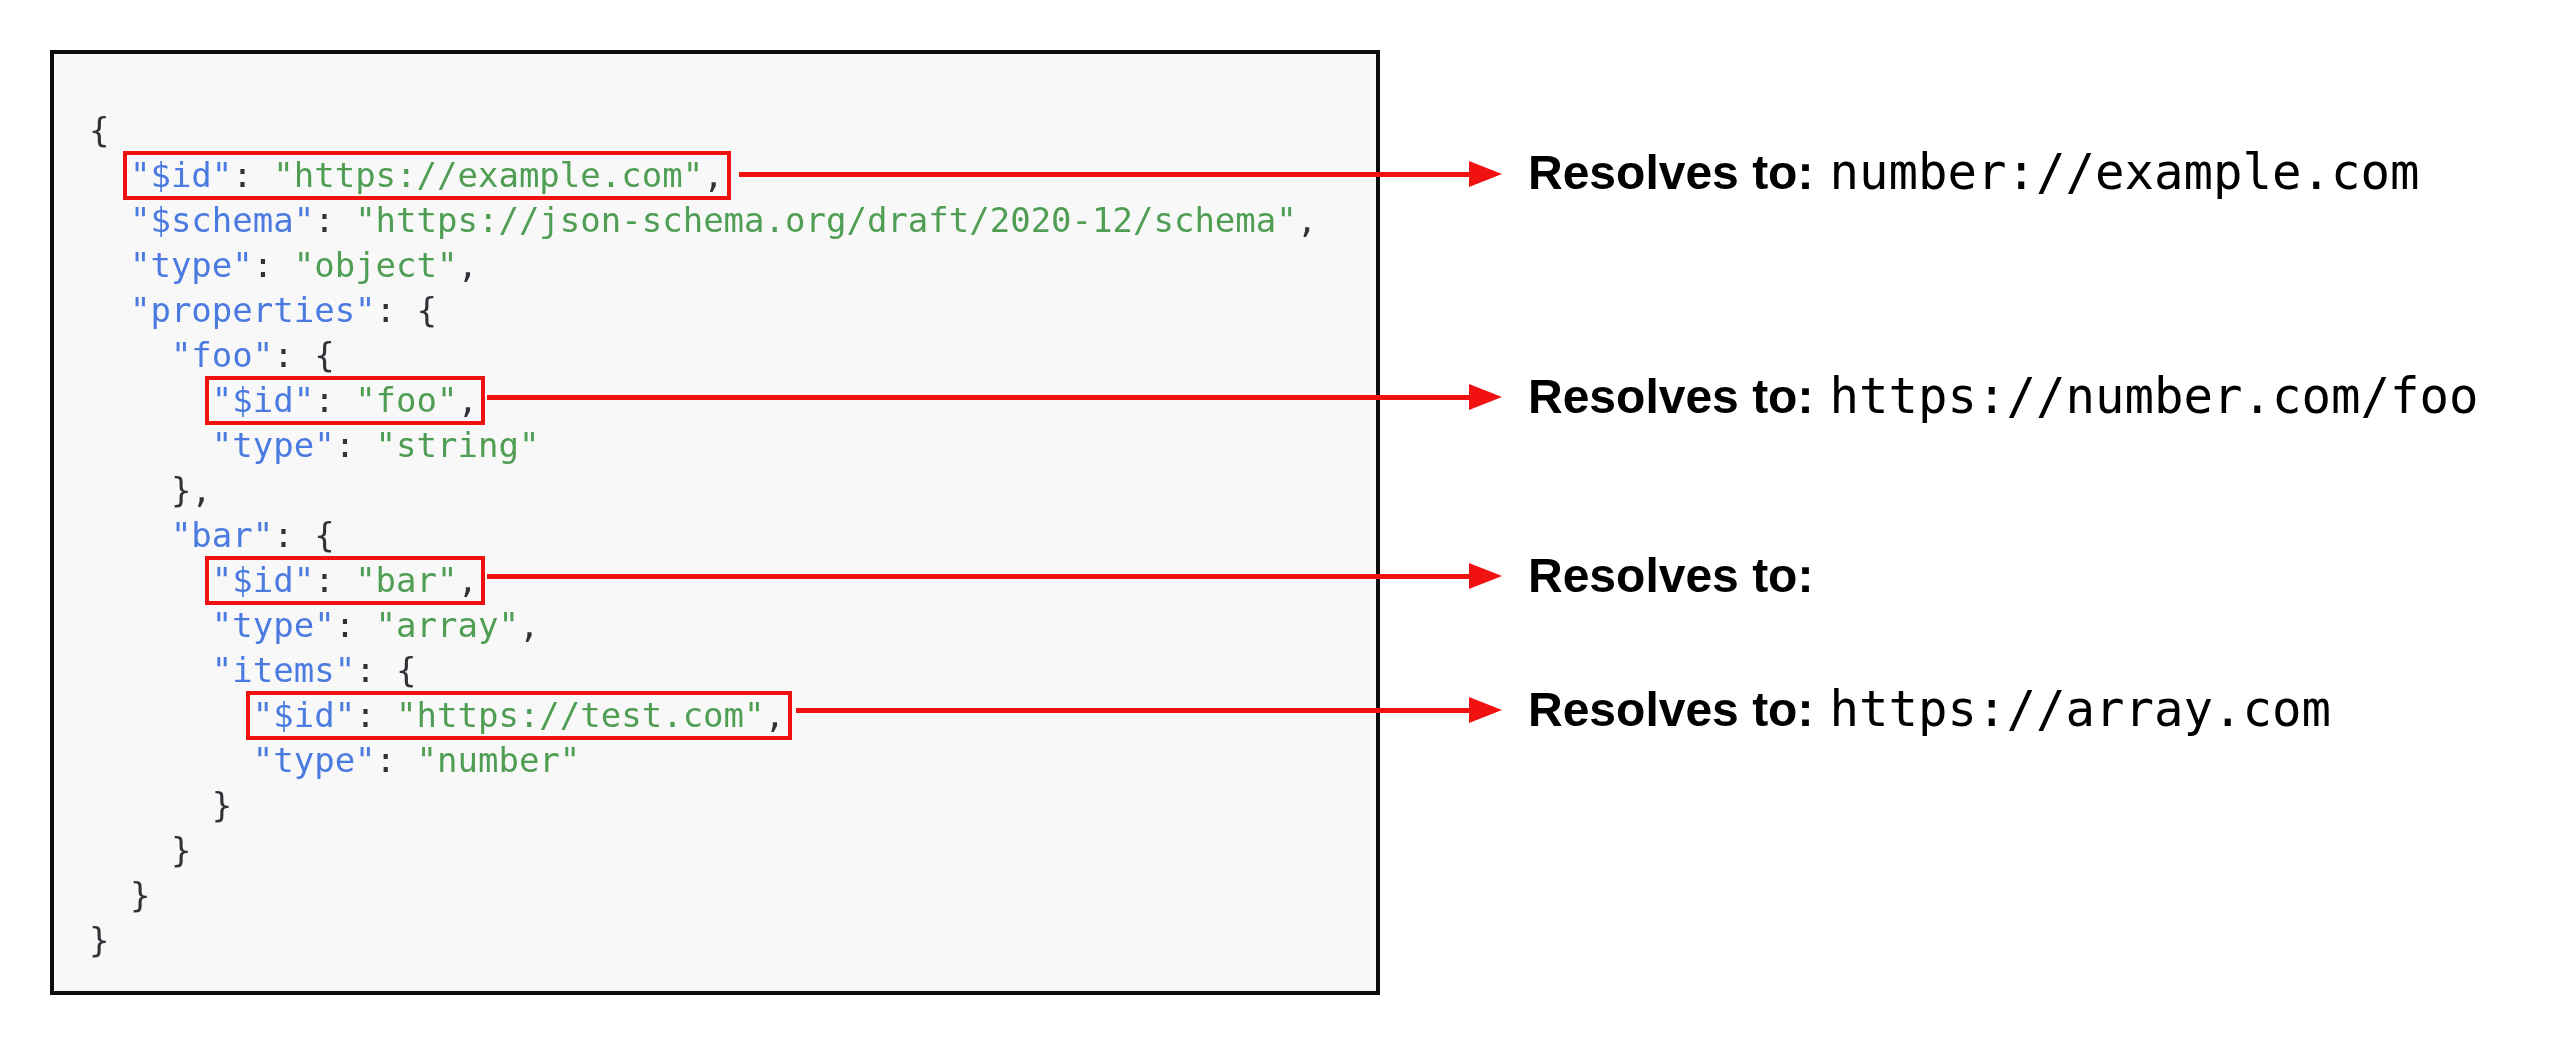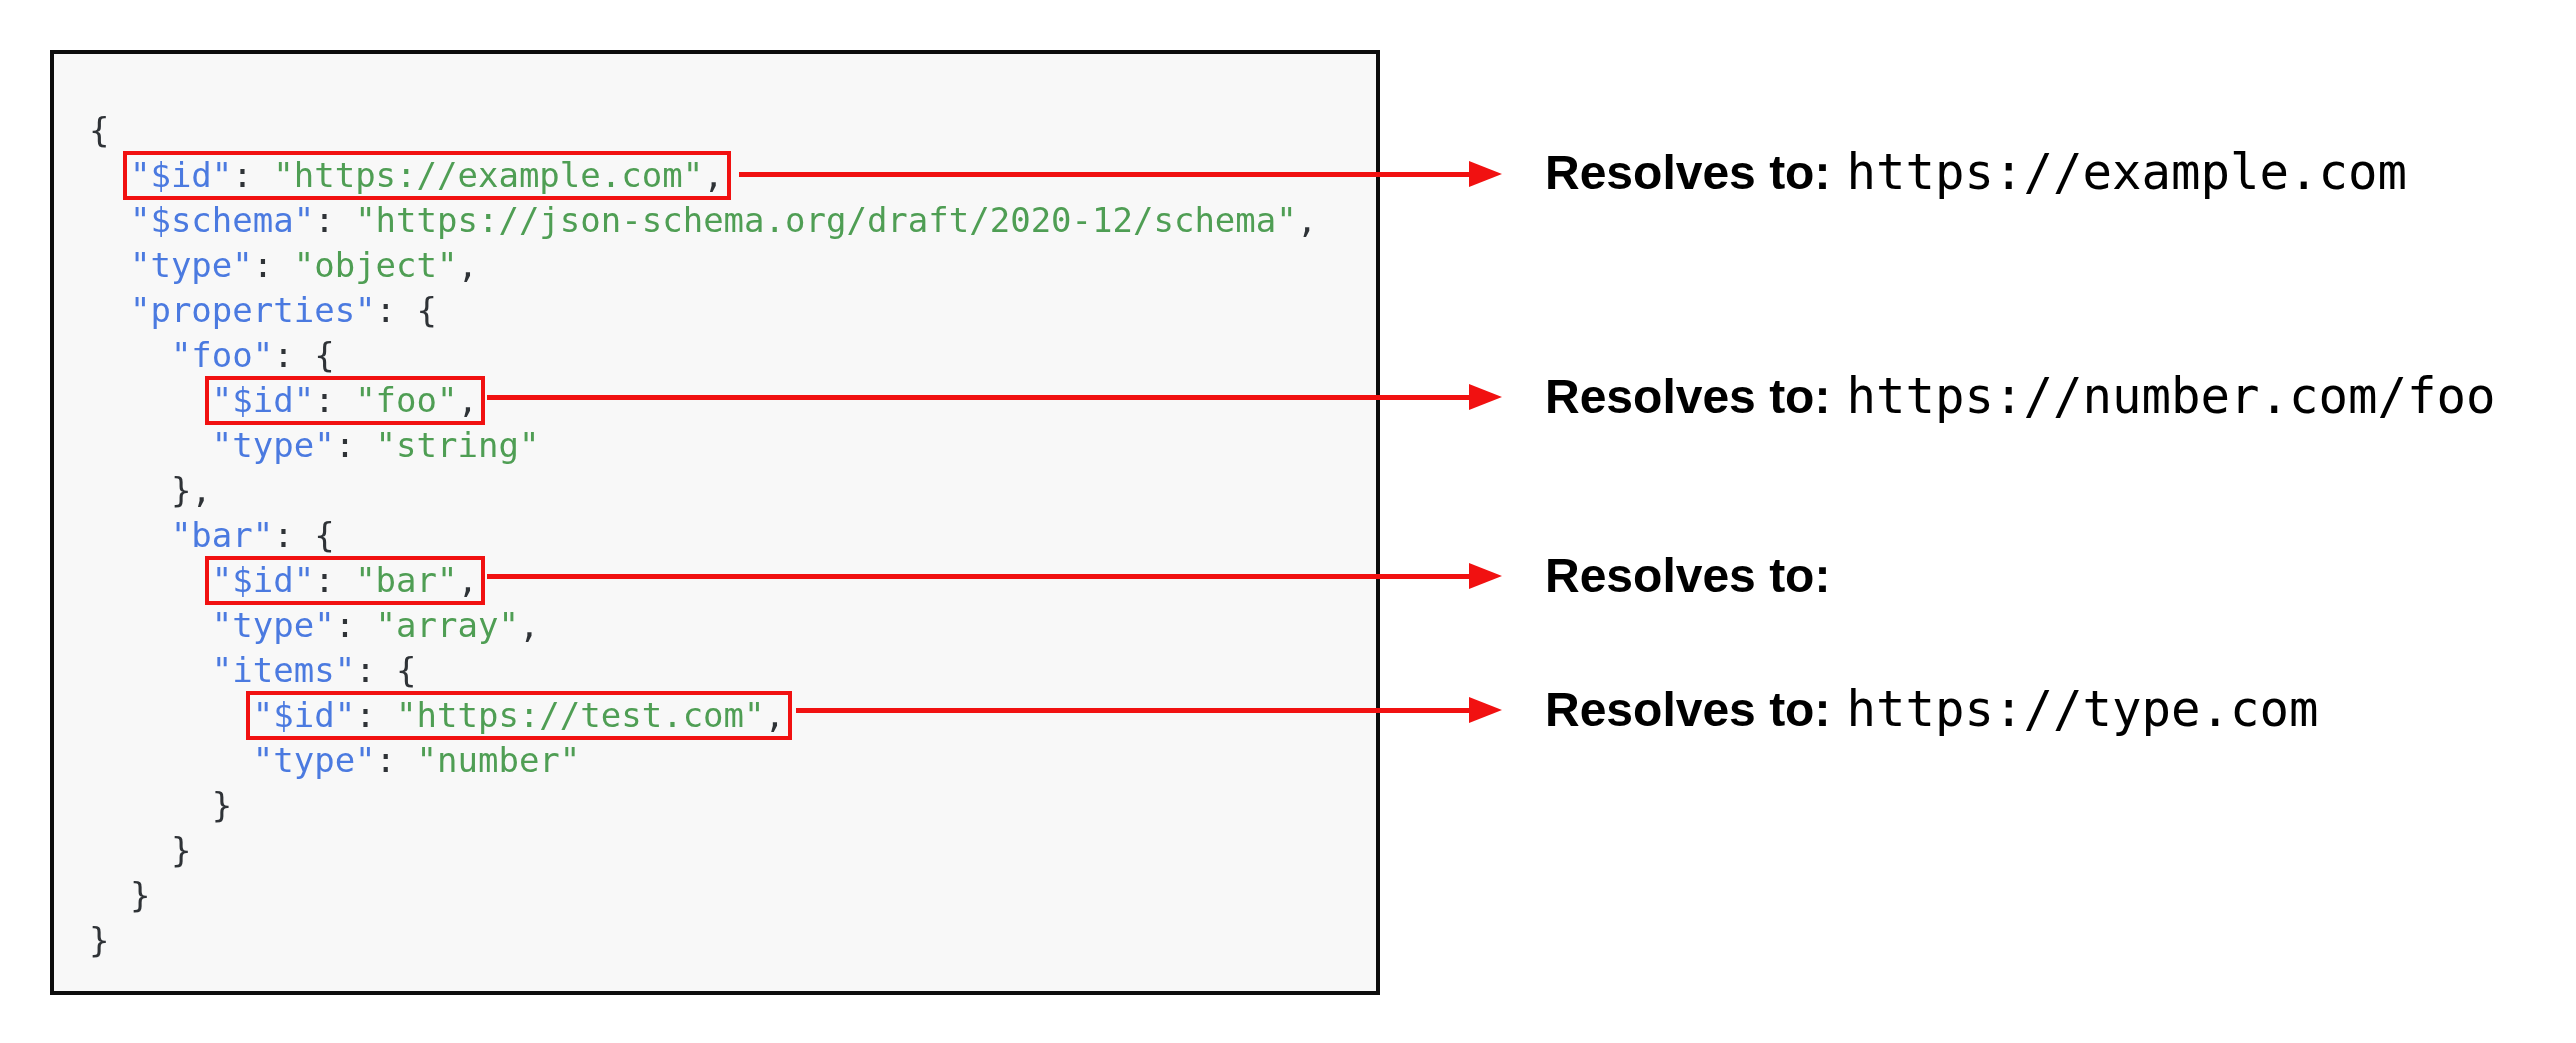--- a/index.html
+++ b/index.html
@@ -40,21 +40,21 @@
   .arrow::after{
     content:""; position:absolute; right:-33px; top:-11px;
     width:0; height:0;
     border-left:33px solid var(--c-highlight);
     border-top:13.4px solid transparent;
     border-bottom:13.4px solid transparent;
   }
   
   .annotation{
     position:absolute; left:1528px; transform:translateY(-52%);
-    display:flex; align-items:baseline; white-space:nowrap; color:var(--c-text);margin-left:17px;
+    display:flex; align-items:baseline; white-space:nowrap; color:var(--c-text);
   }
   .ann-label{
     font-family:"Liberation Sans", sans-serif; font-weight:bold; font-size:48px;
   }
   .ann-value{
     font-family:"DejaVu Sans Mono", monospace; font-size:49px; margin-left:16px;
   }
 </style>
 </head>
 <body>
@@ -65,28 +65,28 @@
     <div class="code" id="code-lines"><div class="code-line"><span class="tok-wrap"><span class="tok-punct">{</span></span></div><div class="code-line">  <span class="tok-wrap"><span class="tok-key">"$id"</span><span class="tok-punct">: </span><span class="tok-string">"https://example.com"</span><span class="tok-punct">,</span><span class="hl-box"></span></span></div><div class="code-line">  <span class="tok-wrap"><span class="tok-key">"$schema"</span><span class="tok-punct">: </span><span class="tok-string">"https://json-schema.org/draft/2020-12/schema"</span><span class="tok-punct">,</span></span></div><div class="code-line">  <span class="tok-wrap"><span class="tok-key">"type"</span><span class="tok-punct">: </span><span class="tok-string">"object"</span><span class="tok-punct">,</span></span></div><div class="code-line">  <span class="tok-wrap"><span class="tok-key">"properties"</span><span class="tok-punct">: {</span></span></div><div class="code-line">    <span class="tok-wrap"><span class="tok-key">"foo"</span><span class="tok-punct">: {</span></span></div><div class="code-line">      <span class="tok-wrap"><span class="tok-key">"$id"</span><span class="tok-punct">: </span><span class="tok-string">"foo"</span><span class="tok-punct">,</span><span class="hl-box"></span></span></div><div class="code-line">      <span class="tok-wrap"><span class="tok-key">"type"</span><span class="tok-punct">: </span><span class="tok-string">"string"</span></span></div><div class="code-line">    <span class="tok-wrap"><span class="tok-punct">},</span></span></div><div class="code-line">    <span class="tok-wrap"><span class="tok-key">"bar"</span><span class="tok-punct">: {</span></span></div><div class="code-line">      <span class="tok-wrap"><span class="tok-key">"$id"</span><span class="tok-punct">: </span><span class="tok-string">"bar"</span><span class="tok-punct">,</span><span class="hl-box"></span></span></div><div class="code-line">      <span class="tok-wrap"><span class="tok-key">"type"</span><span class="tok-punct">: </span><span class="tok-string">"array"</span><span class="tok-punct">,</span></span></div><div class="code-line">      <span class="tok-wrap"><span class="tok-key">"items"</span><span class="tok-punct">: {</span></span></div><div class="code-line">        <span class="tok-wrap"><span class="tok-key">"$id"</span><span class="tok-punct">: </span><span class="tok-string">"https://test.com"</span><span class="tok-punct">,</span><span class="hl-box"></span></span></div><div class="code-line">        <span class="tok-wrap"><span class="tok-key">"type"</span><span class="tok-punct">: </span><span class="tok-string">"number"</span></span></div><div class="code-line">      <span class="tok-wrap"><span class="tok-punct">}</span></span></div><div class="code-line">    <span class="tok-wrap"><span class="tok-punct">}</span></span></div><div class="code-line">  <span class="tok-wrap"><span class="tok-punct">}</span></span></div><div class="code-line"><span class="tok-wrap"><span class="tok-punct">}</span></span></div></div>
   </div>
 
   <div class="arrow" style="top:172px; left:739px; width:730px;"></div>
   <div class="arrow" style="top:395px; left:487px;  width:982px;"></div>
   <div class="arrow" style="top:574px; left:487px;  width:982px;"></div>
   <div class="arrow" style="top:708px; left:796px; width:673px;"></div>
 
   <div class="annotation" style="top:174px;">
     <span class="ann-label">Resolves to:</span>
-    <span class="ann-value">https://example.com</span>
+    <span class="ann-value">number://example.com</span>
   </div>
   <div class="annotation" style="top:398px;">
     <span class="ann-label">Resolves to:</span>
     <span class="ann-value">https://number.com/foo</span>
   </div>
   <div class="annotation" style="top:577px;">
     <span class="ann-label">Resolves to:</span>
   </div>
   <div class="annotation" style="top:711px;">
     <span class="ann-label">Resolves to:</span>
-    <span class="ann-value">https://type.com</span>
+    <span class="ann-value">https://array.com</span>
   </div>
 
 </div>
 
 
 </body></html>

